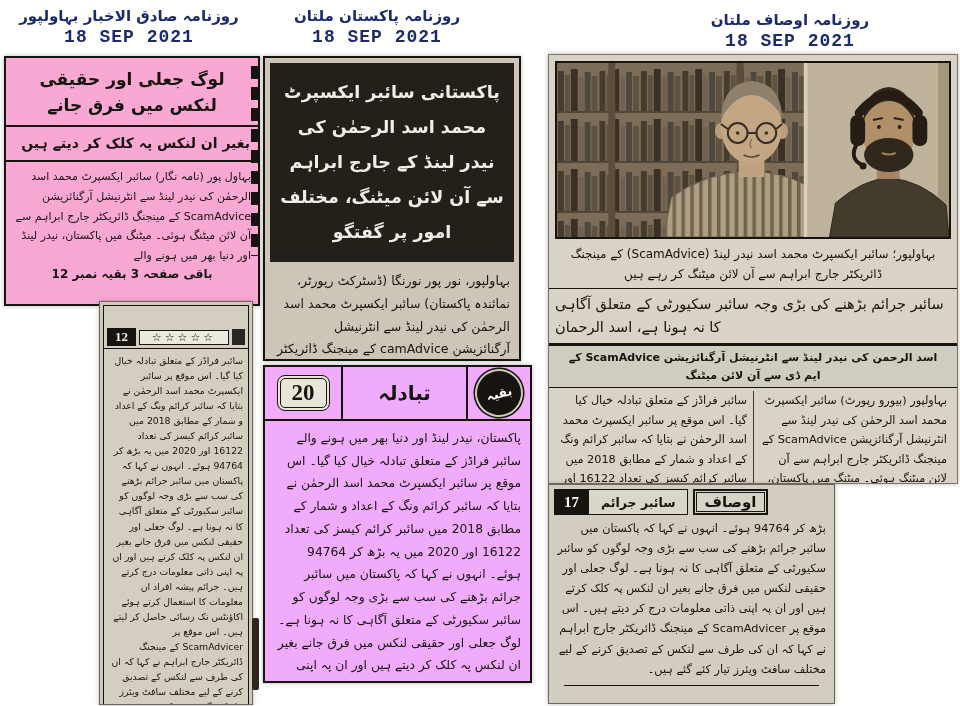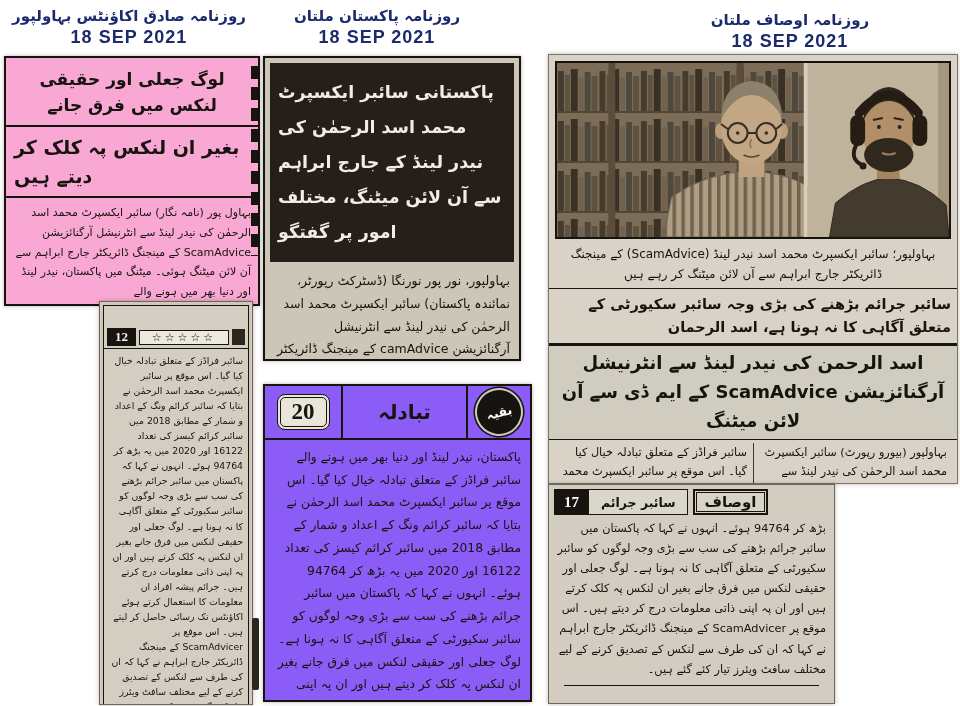--- a/index.html
+++ b/index.html
@@ -1,67 +1,67 @@
 <!DOCTYPE html>
 <html lang="ur"><head>
 <meta charset="utf-8">
 <style>
   html,body{margin:0;padding:0;background:#ffffff;}
   #canvas{position:relative;width:960px;height:706px;background:#ffffff;overflow:hidden;
           font-family:"DejaVu Sans",sans-serif;color:#17130e;}
   .urdu{direction:rtl;unicode-bidi:plaintext;}
   .masthead{position:absolute;text-align:center;}
   .paper-name{font-weight:bold;font-size:15px;color:#1c2a6e;line-height:1.4;}
-  .paper-date{font-family:Liberation Sans, sans-serif;font-weight:bold;font-size:18px;color:#1c2a6e;letter-spacing:1px;}
+  .paper-date{font-family:Liberation Mono, monospace;font-weight:bold;font-size:18px;color:#1c2a6e;letter-spacing:1px;}
   .clip{position:absolute;overflow:hidden;box-shadow:0 0 4px rgba(60,50,30,.35);}
 
   
   #clip-left-main{left:4px;top:56px;width:252px;height:246px;background:#f9a8d4;border:2px solid #17130e;}
   #clip-left-main .h1{font-weight:bold;font-size:17px;text-align:center;padding:9px 8px 7px;border-bottom:2px solid #17130e;line-height:1.5;}
-  #clip-left-main .h2{font-weight:bold;font-size:19px;text-align:left;padding:6px 8px;border-bottom:2px solid #17130e;line-height:1.5;}
+  #clip-left-main .h2{font-weight:bold;font-size:14px;text-align:right;padding:6px 8px;border-bottom:2px solid #17130e;line-height:1.5;}
   #clip-left-main .body{font-size:11px;line-height:1.8;text-align:right;padding:5px 7px 1px;}
   #clip-left-main .cont{font-weight:bold;font-size:12px;text-align:center;padding:0 8px 4px;}
   .film-strip{position:absolute;right:0;top:8px;width:7px;height:190px;
     background:repeating-linear-gradient(180deg,#17130e 0 13px,rgba(0,0,0,0) 13px 21px);}
 
   
   #clip-left-col{left:99px;top:301px;width:154px;height:404px;background:#cfc9bc;border:1px solid #6b655c;padding:3px;box-sizing:border-box;}
   #clip-left-col .inner{border:1.5px solid #17130e;background:#d4cec2;}
   #clip-left-col .hdr{display:flex;align-items:center;gap:3px;border-bottom:1.5px solid #17130e;padding:2px 3px;margin-top:20px;}
   .badge-black{background:#17130e;color:#f4efe6;font-family:"Liberation Serif",serif;font-weight:bold;font-size:13px;padding:1px 8px;}
   #clip-left-col .stars{flex:1;border:1px solid #17130e;text-align:center;font-size:11px;letter-spacing:3px;background:#eceadf;color:#17130e;}
   #clip-left-col .corner{width:13px;height:16px;background:#2a261f;}
   #clip-left-col .body{font-size:9.3px;line-height:1.62;text-align:right;padding:4px 5px;}
 
   
   #clip-mid-main{left:263px;top:56px;width:258px;height:305px;background:#ccc6b9;border:2px solid #17130e;padding:5px;box-sizing:border-box;}
-  #clip-mid-main .blackbox{background:#241f18;color:#f2ede3;font-weight:bold;font-size:17.5px;text-align:left;
+  #clip-mid-main .blackbox{background:#241f18;color:#f2ede3;font-weight:bold;font-size:17.5px;text-align:center;
       padding:12px 8px;line-height:2.0;min-height:118px;}
   #clip-mid-main .body{font-size:12.5px;line-height:1.82;text-align:right;padding:8px 4px 0;}
 
   
-  #clip-mid-col{left:263px;top:384px;width:269px;height:318px;background:#8b5cf6;border:2px solid #17130e;box-sizing:border-box;}
+  #clip-mid-col{left:263px;top:365px;width:269px;height:318px;background:#f0abfc;border:2px solid #17130e;box-sizing:border-box;}
   #clip-mid-col .hdr{display:flex;height:52px;border-bottom:2px solid #17130e;align-items:stretch;}
   #clip-mid-col .b20wrap{width:76px;border-right:2px solid #17130e;display:flex;align-items:center;justify-content:center;}
   .badge-scallop{border:4px double #17130e;border-radius:8px;background:#e9e5d9;color:#17130e;
       font-family:"Liberation Serif",serif;font-weight:bold;font-size:23px;padding:1px 11px;}
   #clip-mid-col .title{flex:1;display:flex;align-items:center;justify-content:center;font-weight:bold;font-size:20px;}
   #clip-mid-col .bqwrap{width:62px;border-left:2px solid #17130e;display:flex;align-items:center;justify-content:center;}
   .baqiya-burst{width:44px;height:44px;border-radius:50%;background:#17130e;color:#fff;display:flex;align-items:center;justify-content:center;
       font-size:12.5px;font-weight:bold;transform:rotate(-14deg);box-shadow:0 0 0 2px #cfc9bd,0 0 0 3.5px #17130e;}
   #clip-mid-col .body{font-size:12.3px;line-height:1.85;text-align:right;padding:6px 9px 2px;}
   .end-rule{border-top:1.5px solid #17130e;margin:3px 12px 0;}
 
   
   #clip-right-main{left:548px;top:54px;width:410px;height:430px;background:#d8d2c7;border:1px solid #7a7468;box-sizing:border-box;}
   #clip-right-main .photo{margin:6px 6px 3px;border:2px solid #17130e;height:174px;background:#c4b9a5;}
   #clip-right-main .photo svg{display:block;width:100%;height:100%;}
   #clip-right-main .caption{font-size:12px;text-align:center;line-height:1.7;padding:2px 8px 3px;border-bottom:1.5px solid #17130e;}
-  #clip-right-main .headline{font-weight:bold;font-size:14.5px;text-align:right;line-height:1.6;padding:4px 6px;border-bottom:3px solid #17130e;}
-  #clip-right-main .subheadline{font-weight:bold;font-size:18px;text-align:center;line-height:1.6;padding:3px 10px;
+  #clip-right-main .headline{font-weight:normal;font-size:14.5px;text-align:left;line-height:1.6;padding:4px 6px;border-bottom:3px solid #17130e;}
+  #clip-right-main .subheadline{font-weight:bold;font-size:11px;text-align:center;line-height:1.6;padding:3px 10px;
       border-bottom:1.5px solid #17130e;background:#d1ccc0;}
   #clip-right-main .cols{display:flex;direction:rtl;padding:3px 6px;}
   #clip-right-main .colA{width:50%;box-sizing:border-box;padding:0 4px 0 6px;font-size:11.3px;line-height:1.72;text-align:right;border-left:1.5px solid #3d382f;}
   #clip-right-main .colB{width:50%;box-sizing:border-box;padding:0 6px 0 2px;font-size:11.3px;line-height:1.72;text-align:right;}
 
   
   #clip-right-col{left:548px;top:484px;width:287px;height:220px;background:#d3cdc1;border:1px solid #6b655c;padding:3px;box-sizing:border-box;}
   #clip-right-col .hdr{display:flex;align-items:stretch;width:239px;margin:1px 0 2px 2px;height:26px;}
   #clip-right-col .b17{background:#17130e;color:#fff;font-family:"Liberation Serif",serif;font-weight:bold;font-size:15px;
       display:flex;align-items:center;padding:0 9px;border:1.5px solid #17130e;}
@@ -72,21 +72,21 @@
   #clip-right-col .body{font-size:11.3px;line-height:1.78;text-align:right;padding:2px 5px;}
 
   .scan-artifact{position:absolute;left:252px;top:618px;width:7px;height:72px;background:#2b261f;border-radius:2px;}
 </style>
 </head>
 <body>
 
 <div id="canvas">
 
   <div class="masthead" style="left:0;top:6px;width:258px;">
-    <div class="paper-name urdu">روزنامہ صادق اکاؤنٹس بہاولپور</div>
+    <div class="paper-name urdu">روزنامہ صادق الاخبار بہاولپور</div>
     <div class="paper-date">18 SEP 2021</div>
   </div>
   <div class="masthead" style="left:246px;top:6px;width:262px;">
     <div class="paper-name urdu">روزنامہ پاکستان ملتان</div>
     <div class="paper-date">18 SEP 2021</div>
   </div>
   <div class="masthead" style="left:640px;top:10px;width:300px;">
     <div class="paper-name urdu">روزنامہ اوصاف ملتان</div>
     <div class="paper-date">18 SEP 2021</div>
   </div>

